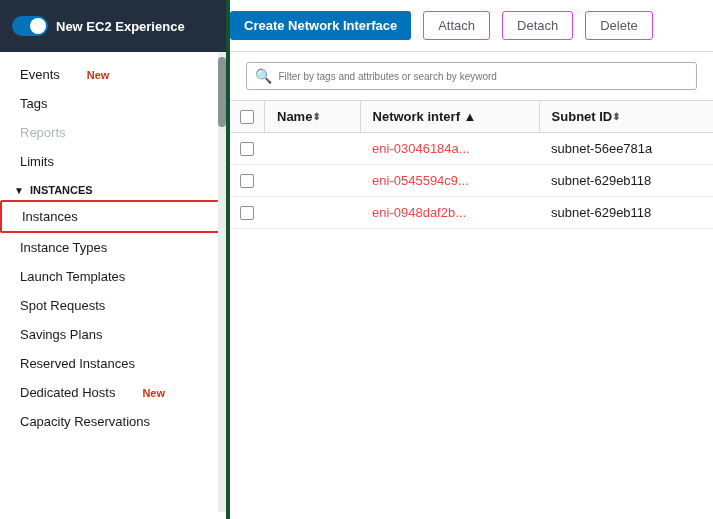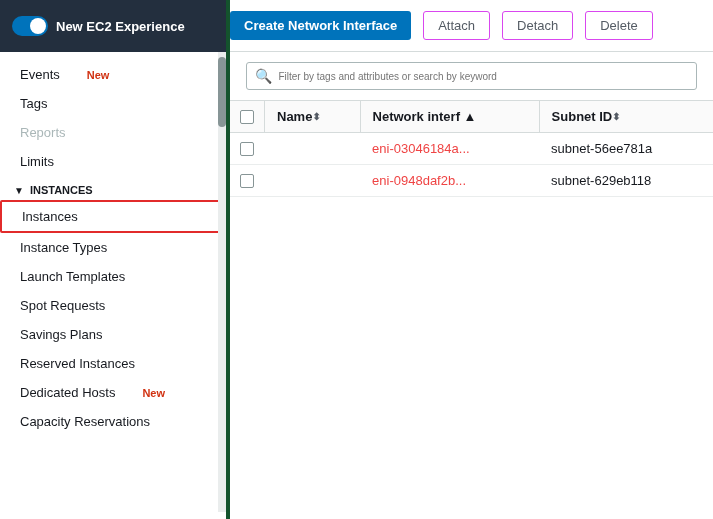--- a/index.html
+++ b/index.html
@@ -377,20 +377,30 @@
             <span class="link-text">eni-03046184a...</span>
           </td>
           <td>subnet-56ee781a</td>
         </tr>
         <tr>
           <td class="checkbox-cell">
             <div class="checkbox"></div>
           </td>
           <td></td>
           <td>
+            <span class="link-text">eni-0545594c9...</span>
+          </td>
+          <td>subnet-629eb118</td>
+        </tr>
+        <tr>
+          <td class="checkbox-cell">
+            <div class="checkbox"></div>
+          </td>
+          <td></td>
+          <td>
             <span class="link-text">eni-0948daf2b...</span>
           </td>
           <td>subnet-629eb118</td>
         </tr>
       </tbody>
     </table>
   </div>
 </div>
 
 </body></html>

